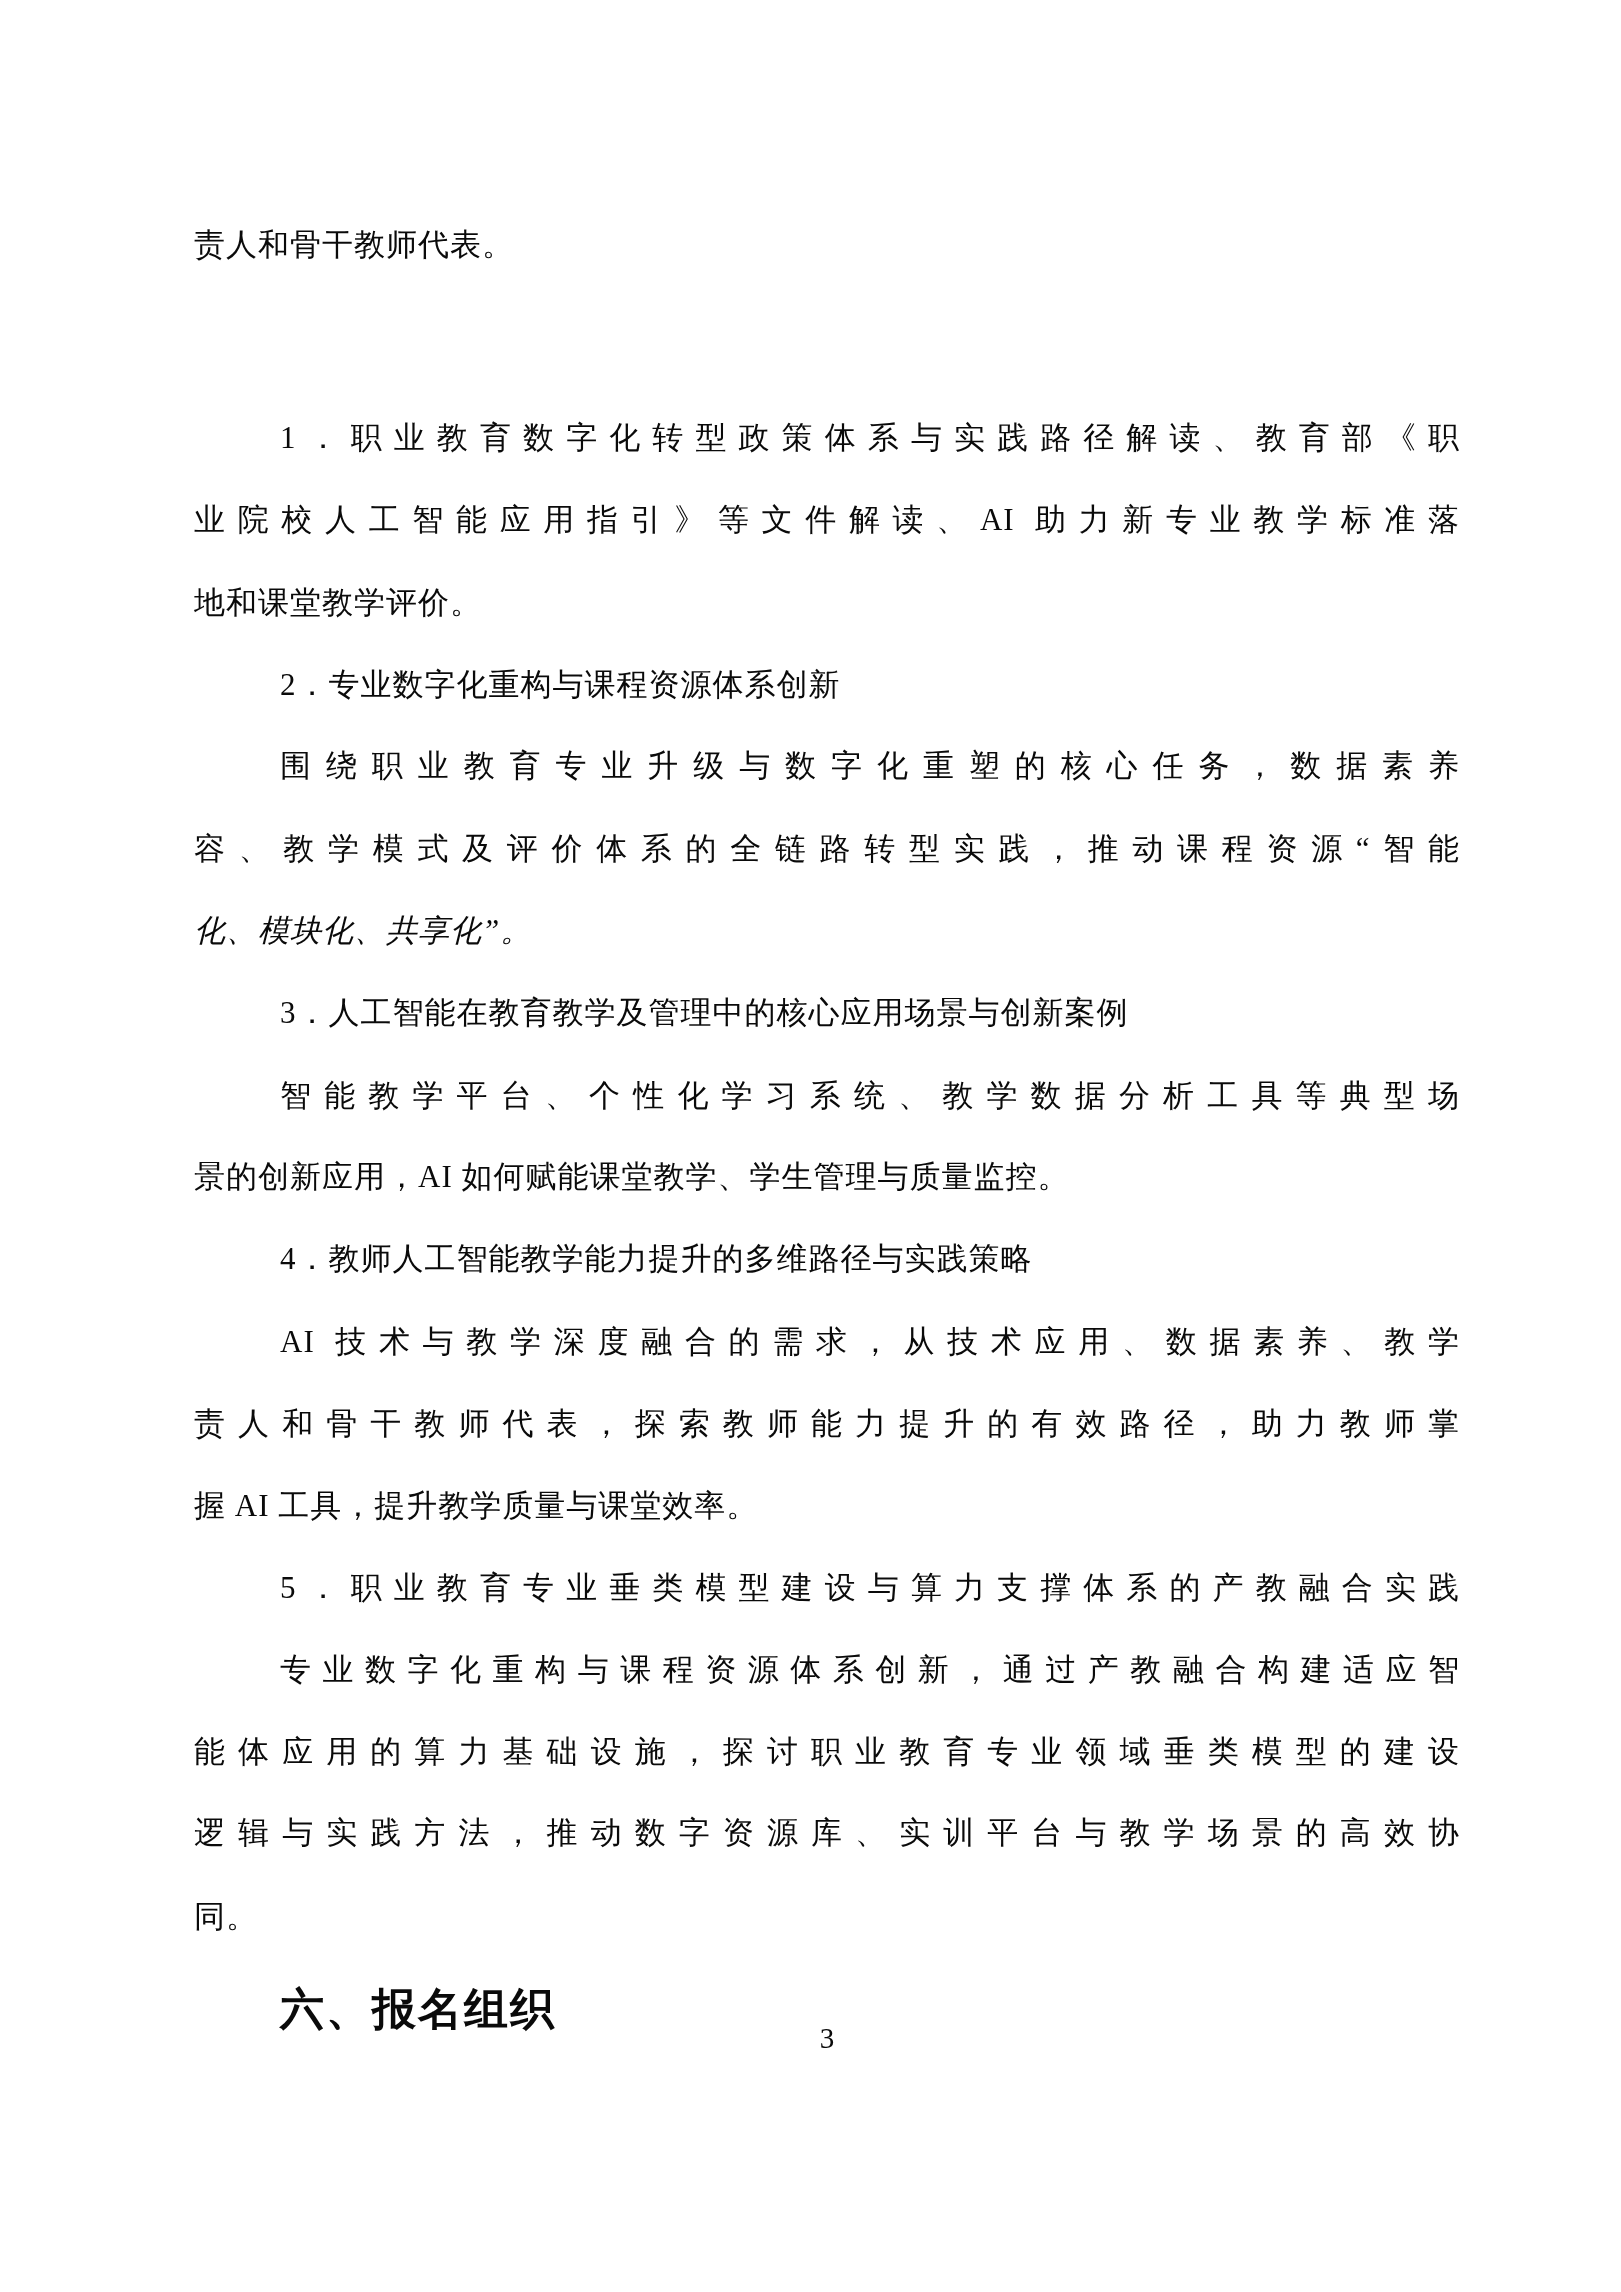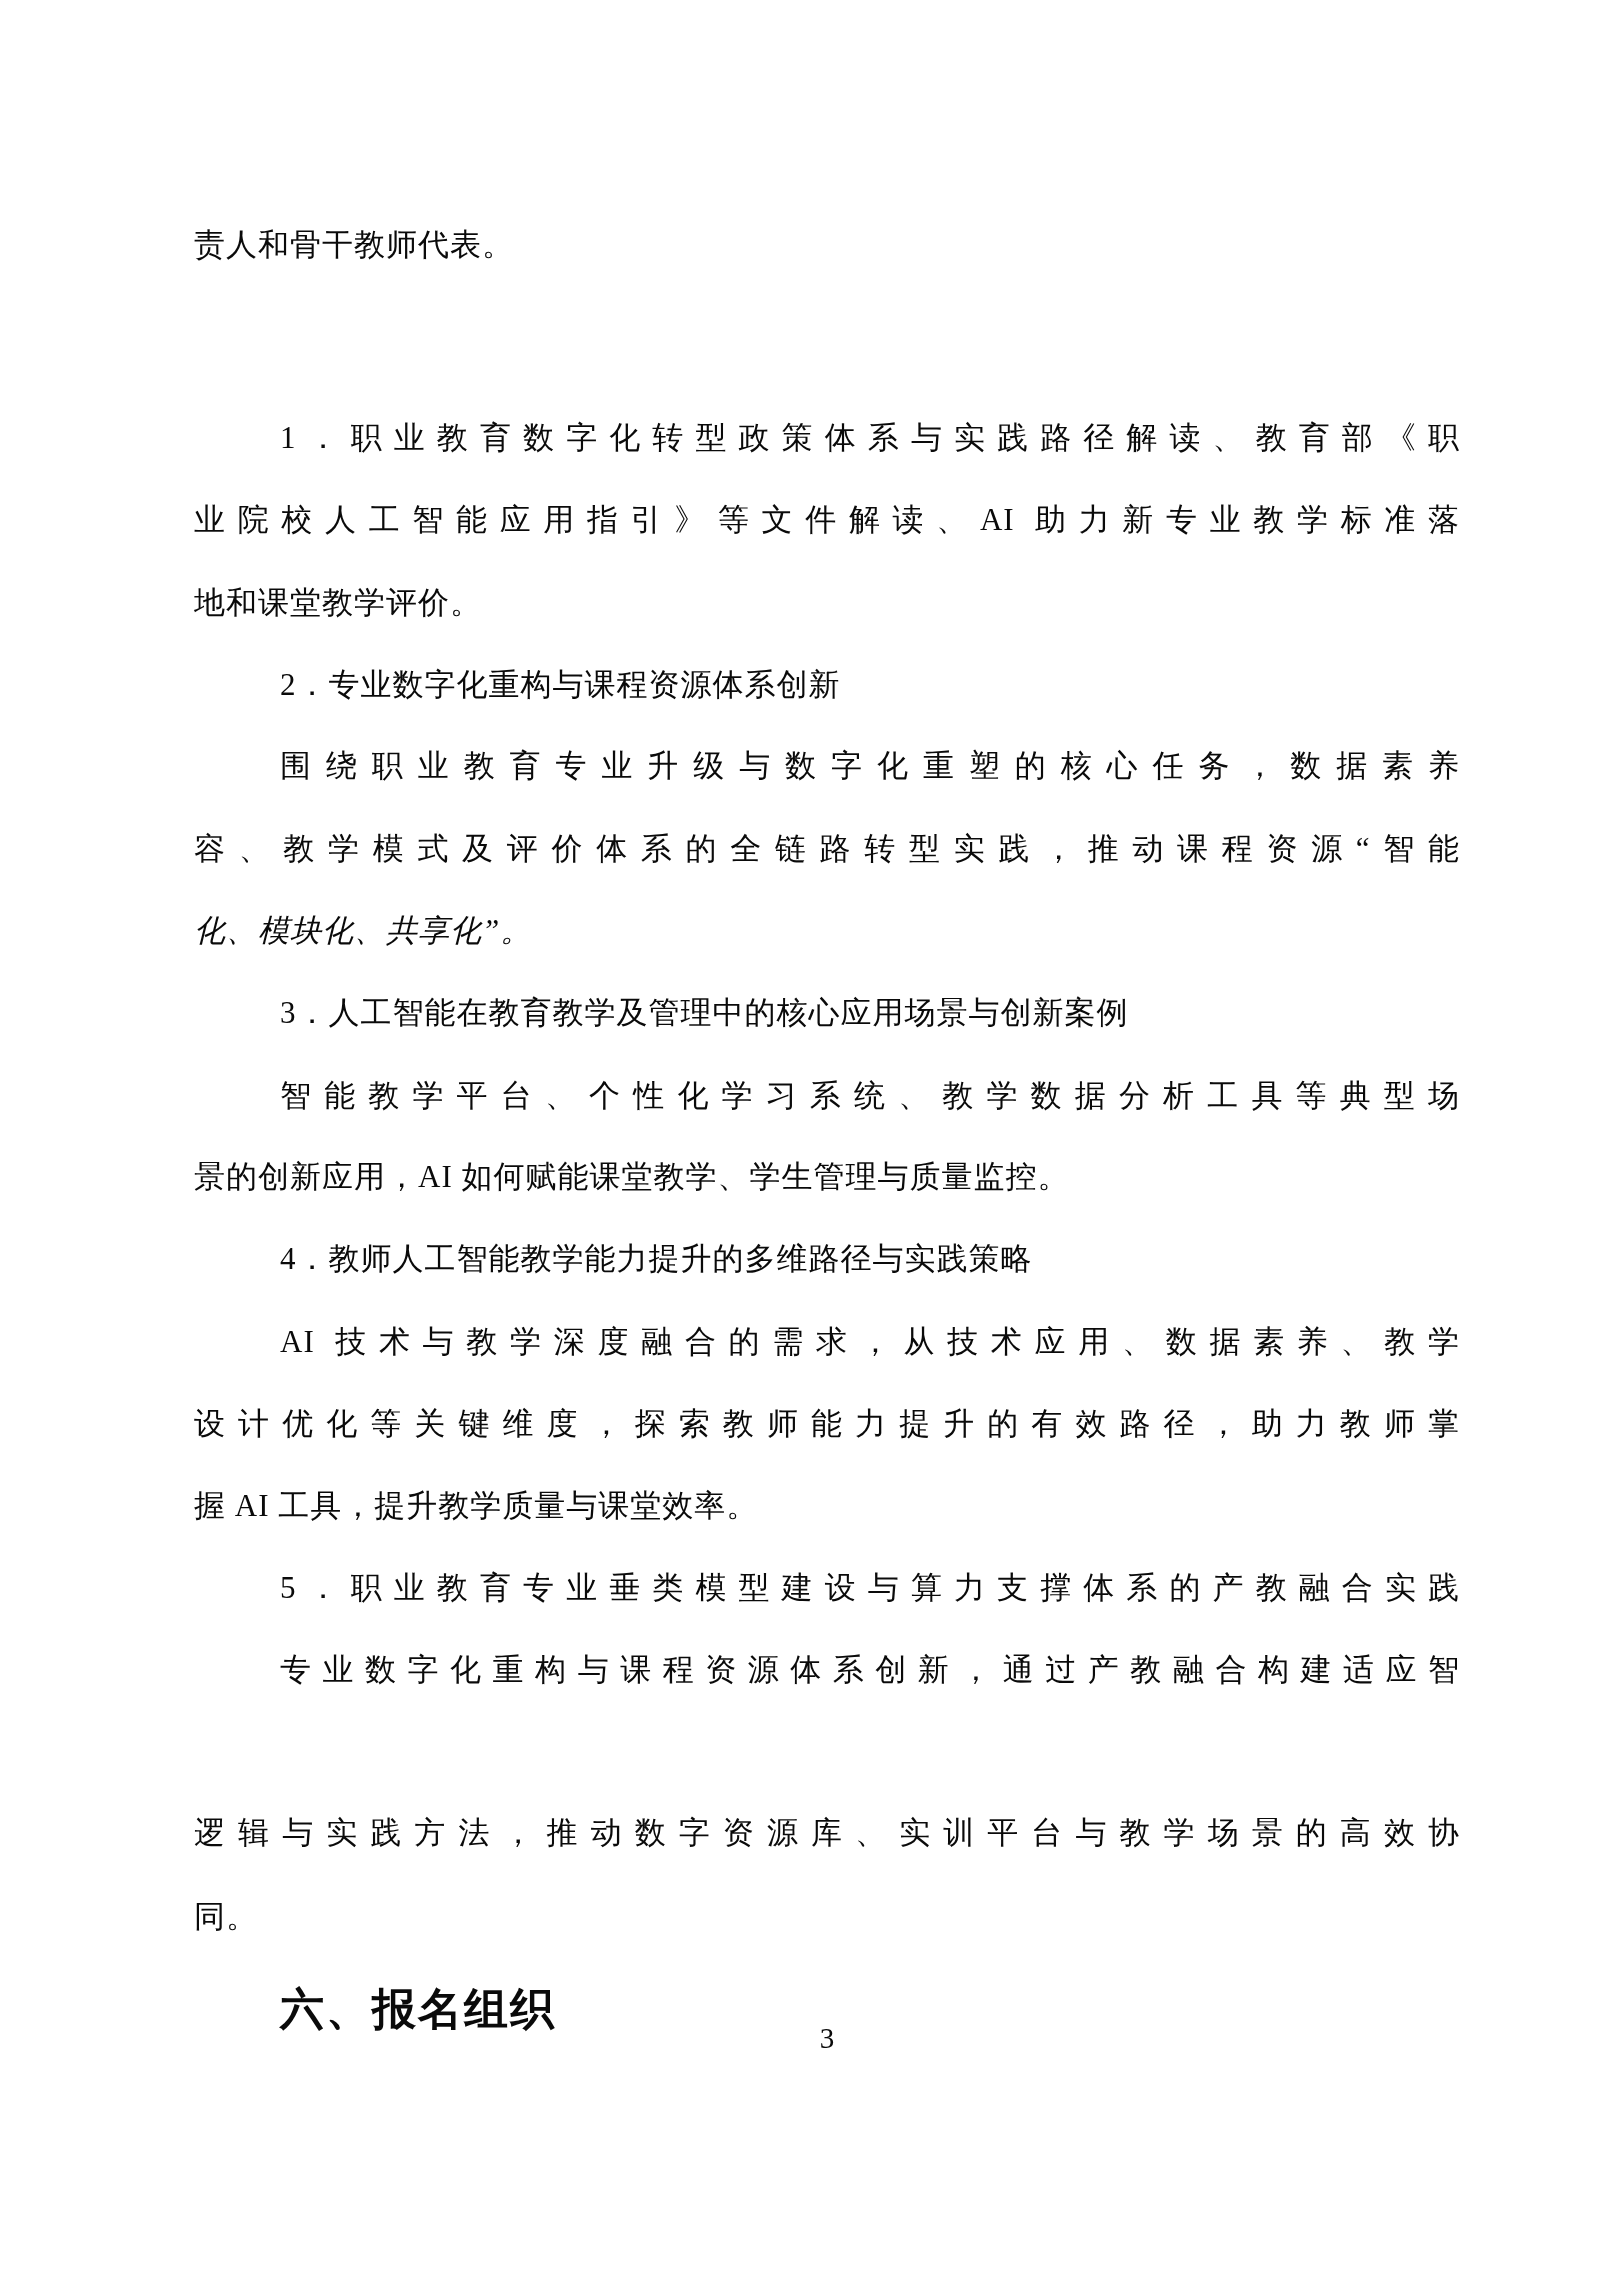--- a/index.html
+++ b/index.html
@@ -59,24 +59,25 @@
     font-family: "Liberation Serif", "DejaVu Serif", serif;
   }
 </style>
 </head>
 <body>
 
 <div class="page" id="page">
     <div class="line heading indent" style="top: 1968px;">六、报名组织</div>
     <div class="line" style="top: 1876px;">同。</div>
     <div class="line just" style="top: 1794px; font-family: Liberation Mono, monospace;">逻辑与实践方法，推动数字资源库、实训平台与教学场景的高效协</div>
+    <div class="line just" style="top: 1711px;">能体应用的算力基础设施，探讨职业教育专业领域垂类模型的建设</div>
     <div class="line indent just" style="top: 1629px;">专业数字化重构与课程资源体系创新，通过产教融合构建适应智</div>
     <div class="line indent just" style="top: 1547px;">5．职业教育专业垂类模型建设与算力支撑体系的产教融合实践</div>
     <div class="line" style="top: 1465px;">握 AI 工具，提升教学质量与课堂效率。</div>
-    <div class="line just" style="top: 1383px;">设计优化等关键维度，探索教师能力提升的有效路径，助力教师掌</div>
+    <div class="line just" style="top: 1383px;">责人和骨干教师代表，探索教师能力提升的有效路径，助力教师掌</div>
     <div class="line indent just" style="top: 1301px;">AI 技术与教学深度融合的需求，从技术应用、数据素养、教学</div>
     <div class="line indent" style="top: 1218px;">4．教师人工智能教学能力提升的多维路径与实践策略</div>
     <div class="line" style="top: 1136px;">景的创新应用，AI 如何赋能课堂教学、学生管理与质量监控。</div>
     <div class="line indent just" style="top: 1055px;">智能教学平台、个性化学习系统、教学数据分析工具等典型场</div>
     <div class="line indent" style="top: 972px;">3．人工智能在教育教学及管理中的核心应用场景与创新案例</div>
     <div class="line" style="top: 890px; font-style: italic;">化、模块化、共享化”。</div>
     <div class="line just" style="top: 808px;">容、教学模式及评价体系的全链路转型实践，推动课程资源“智能</div>
     <div class="line indent just" style="top: 725px;">围绕职业教育专业升级与数字化重塑的核心任务，数据素养</div>
     <div class="line indent" style="top: 644px;">2．专业数字化重构与课程资源体系创新</div>
     <div class="line" style="top: 562px;">地和课堂教学评价。</div>

